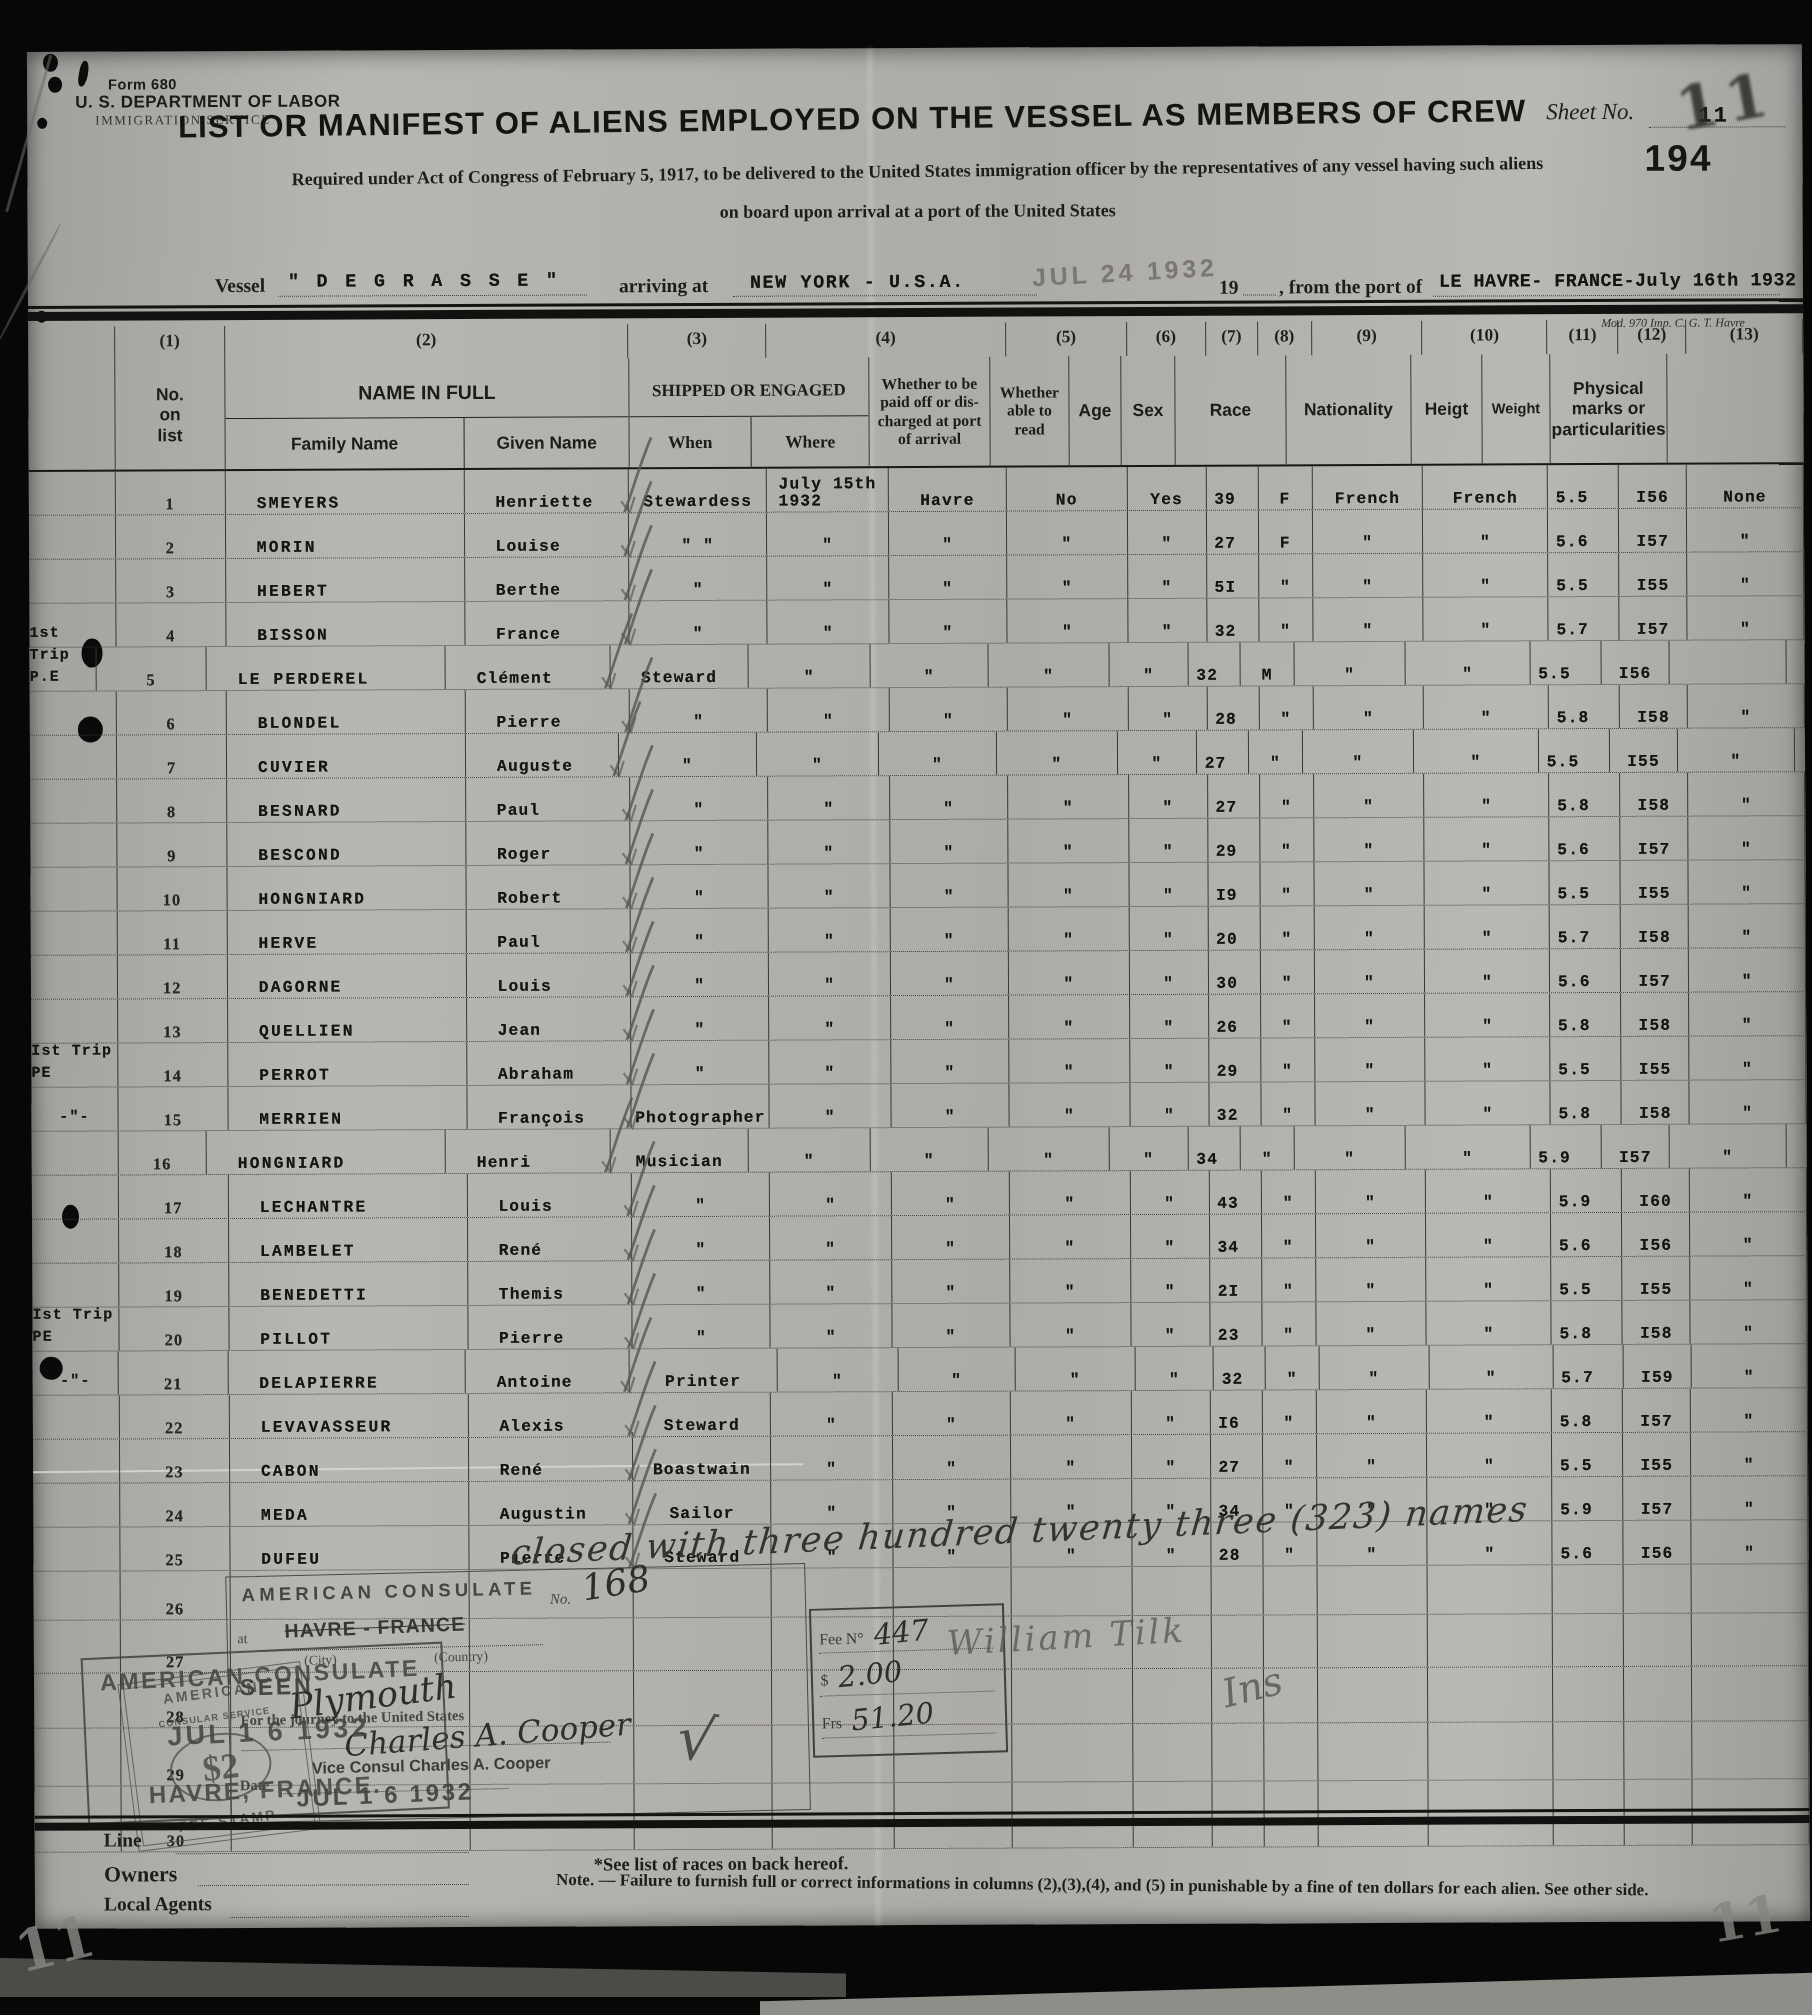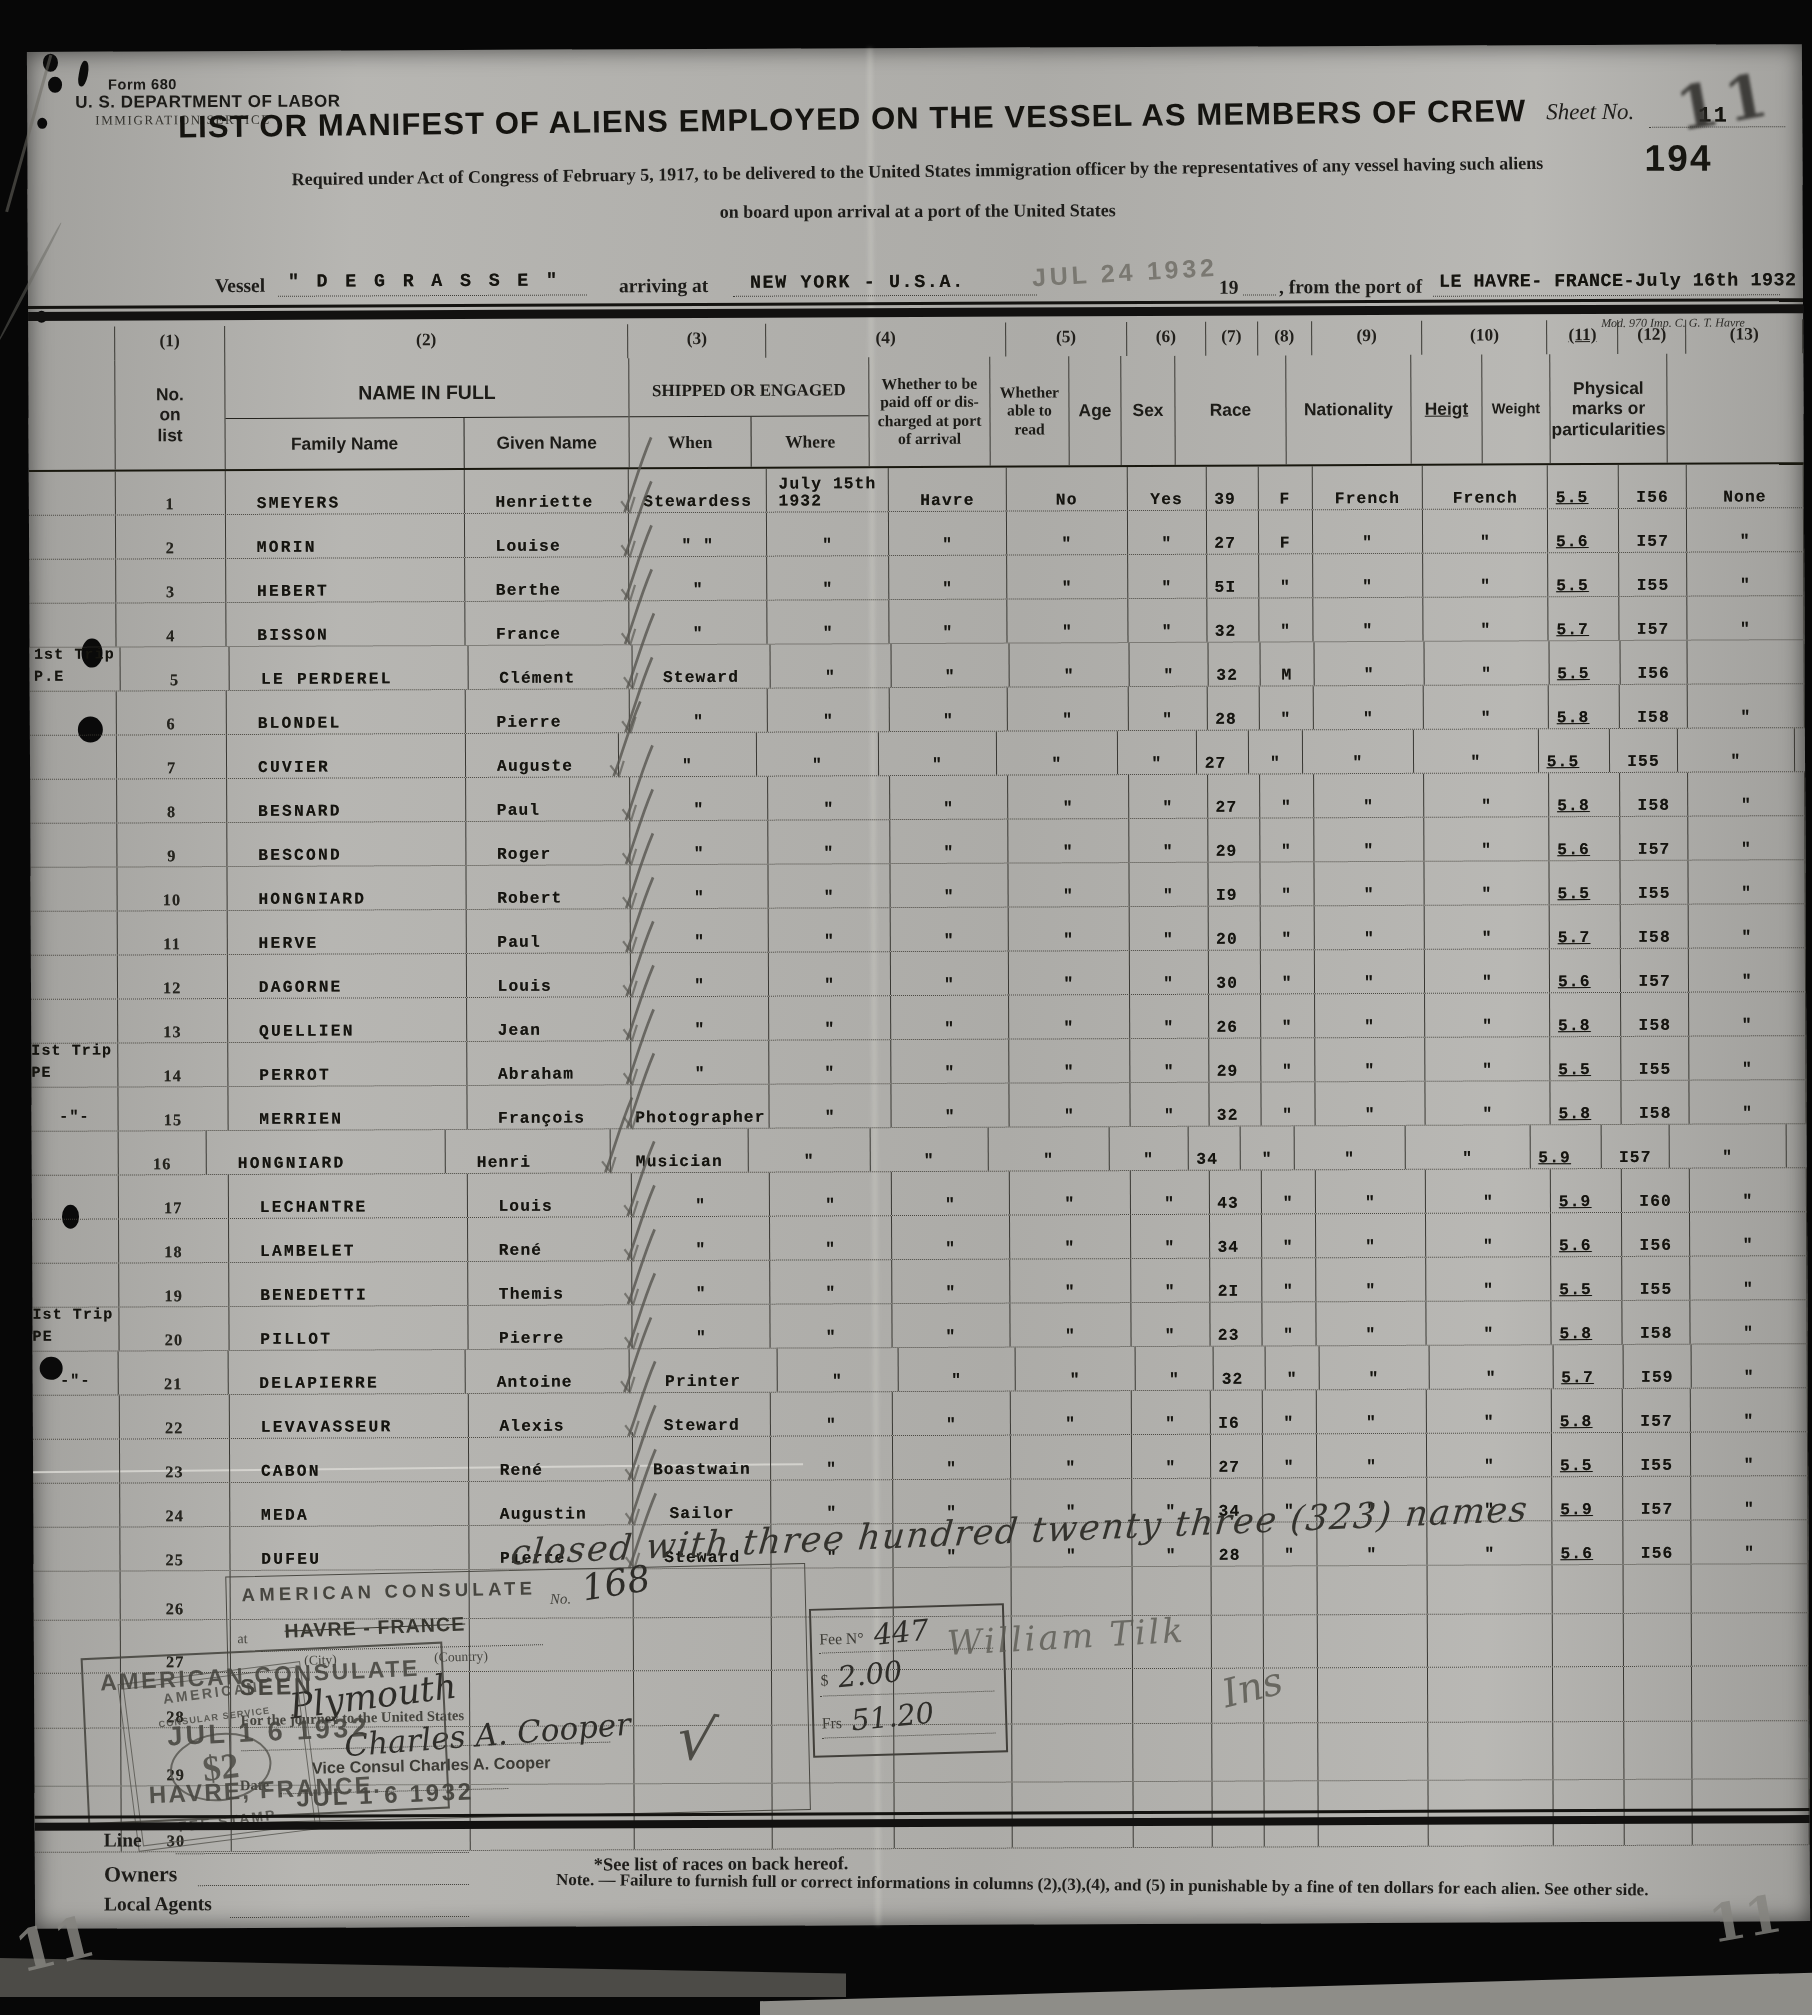--- a/index.html
+++ b/index.html
@@ -67,21 +67,21 @@
   .labels .hcell{display:flex;flex-direction:column;justify-content:center;align-items:center;text-align:center;
     font-family:"Liberation Sans",sans-serif;font-weight:bold;font-size:17.4px;color:#1d1c18;line-height:20.6px;}
   .labels .hcell.serifh{font-family:"Liberation Serif",serif;font-size:15.7px;line-height:18.4px;}
   .h-split{justify-content:flex-start !important;padding-top:7.6px;}
   .h-split .h-title{flex:1;display:flex;align-items:center;}
   .h-sub{display:flex;width:100%;border-top:1.6px solid #24231e;height:50px;}
   .h-subcell{display:flex;align-items:center;justify-content:center;box-sizing:border-box;}
 
   .w-margin{width:87px;} .w-no{width:110px;} .w-name{width:404px;} .w-pos{width:138px;}
   .w-shipped{width:240px;} .w-paid{width:121px;} .w-read{width:79px;} .w-age{width:52px;}
-  .w-sex{width:54px;} .w-race{width:111px;} .w-nat{width:125px;} .w-height{width:71px;text-decoration:underline;}
+  .w-sex{width:54px;} .w-race{width:111px;} .w-nat{width:125px;} .w-height{width:71px;}
   .w-weight{width:68px;} .w-marks{width:117px;}
   .w-family{width:239px;border-right:1.1px solid #24231e;} .w-given{width:164px;}
   .w-when{width:122px;border-right:1.1px solid #24231e;} .w-where{width:117px;}
 
   .trow{display:flex;height:43px;border-bottom:1.1px dotted rgba(62,60,53,.9);}
   .cell{display:flex;align-items:flex-end;justify-content:center;padding-bottom:1.6px;
     font-family:"Liberation Mono",monospace;font-weight:bold;font-size:16.3px;color:#15140f;}
   .cell .tv{text-shadow:0 0 0.5px rgba(10,10,5,.5);letter-spacing:1.1px;line-height:17px;}
   .c-family,.c-given{justify-content:flex-start;padding-left:31px;}
   .c-family .tv{letter-spacing:2.2px;}
@@ -470,21 +470,21 @@
             <span class="tv">5.7</span>
           </div>
           <div class="cell c-weight w-weight" style="width: 68px; border-right: 1.1px solid rgb(57, 56, 51);">
             <span class="tv">I57</span>
           </div>
           <div class="cell c-marks w-marks" style="width: 117px; border-right: 1.1px solid rgb(57, 56, 51);">
             <span class="tv">"</span>
           </div>
         </div>
         <div class="trow">
-          <div class="cell c-margin w-margin" style="width: 91px; border-right: 1.1px solid rgb(57, 56, 51);">
+          <div class="cell c-margin w-margin" style="width: 67px; border-right: 1.1px solid rgb(57, 56, 51);">
             <span class="tv">1st Trip
 P.E</span>
           </div>
           <div class="cell c-no w-no" style="width: 110px; border-right: 1.1px solid rgb(57, 56, 51);">
             <span class="tv">5</span>
           </div>
           <div class="cell c-family w-family" style="width: 239px; border-right: 1.1px solid rgb(57, 56, 51);">
             <span class="tv">LE PERDEREL</span>
           </div>
           <div class="cell c-given w-given" style="width: 165px; border-right: 1.1px solid rgb(57, 56, 51);">

